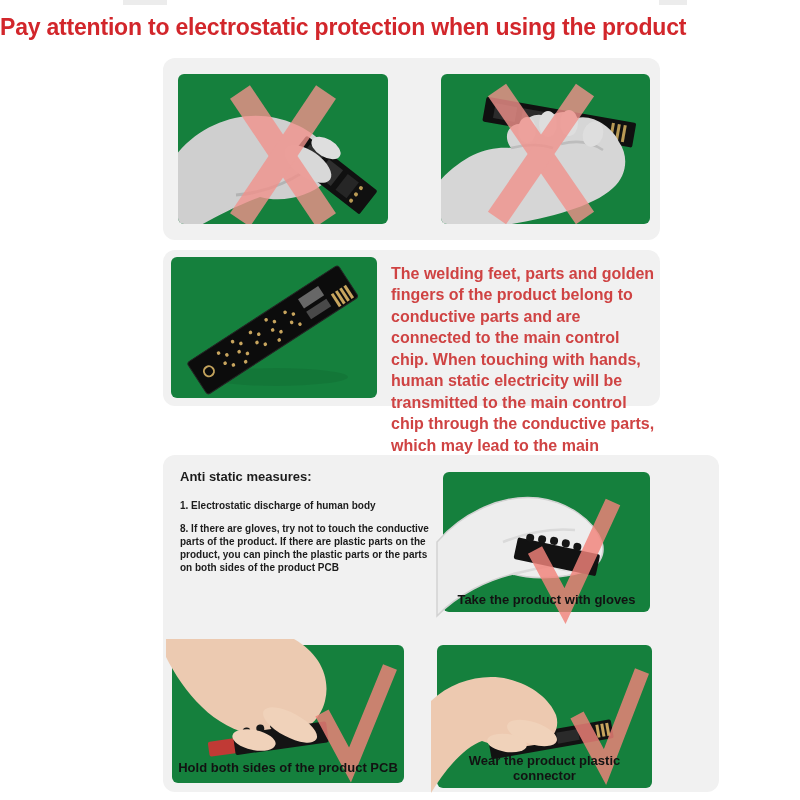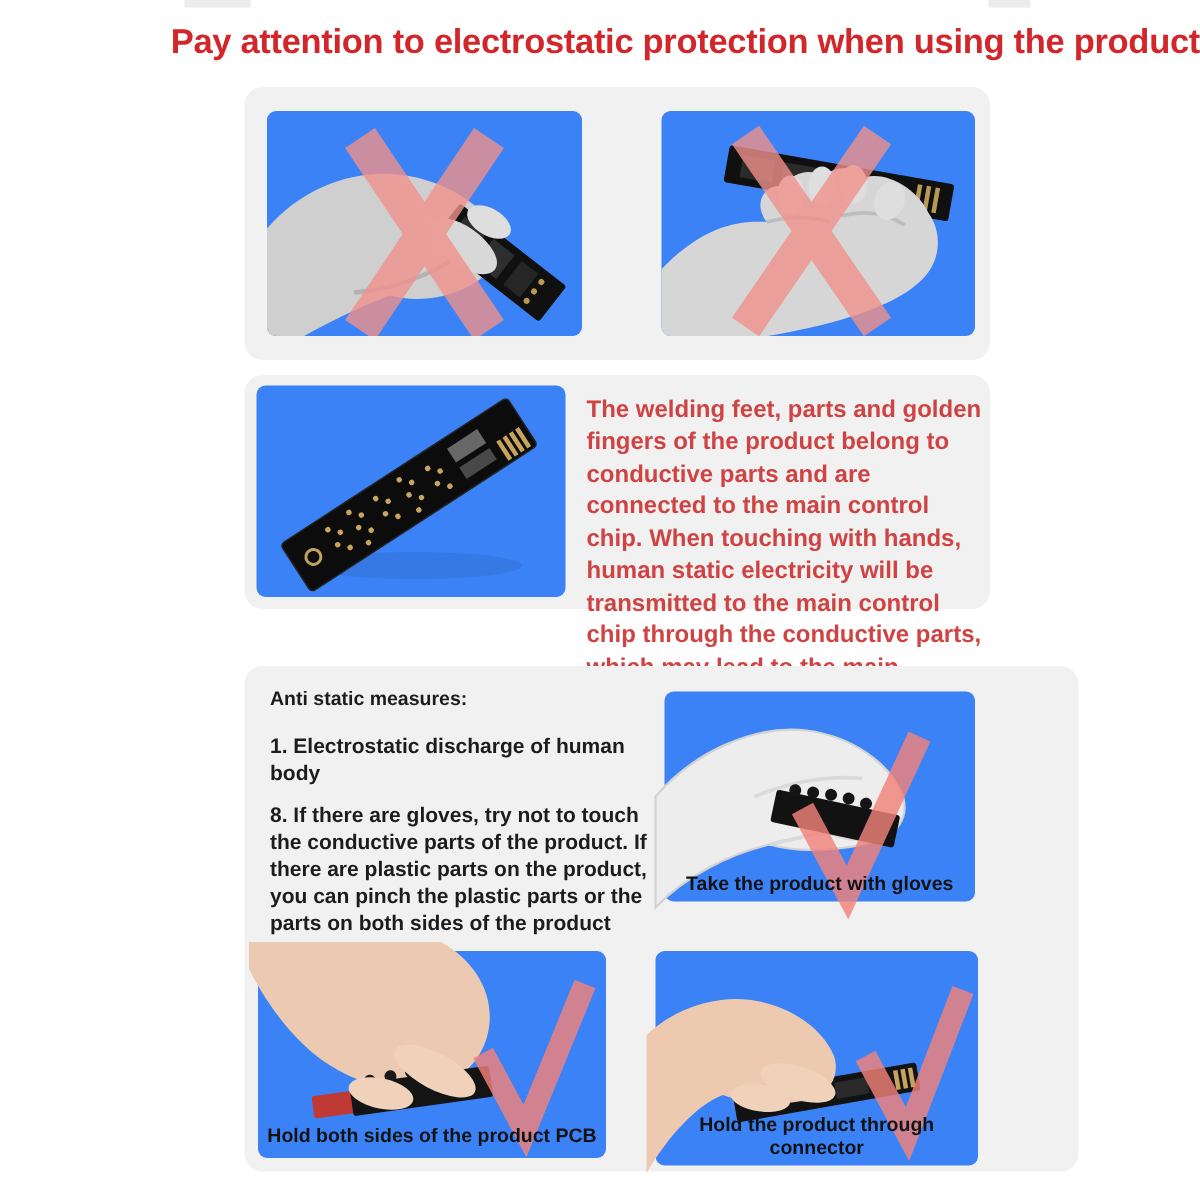--- a/index.html
+++ b/index.html
@@ -11,38 +11,38 @@
   }
   html,body{margin:0;padding:0;}
   body{
     width:800px;height:800px;background:#ffffff;position:relative;
     font-family:"Liberation Sans","DejaVu Sans",sans-serif;overflow:hidden;
   }
   .remnant{position:absolute;top:0;height:5px;background:#ececec;}
   .remnant.left{left:123px;width:44px;}
   .remnant.right{left:659px;width:28px;}
   .page-title{
-    position:absolute;top:14px;left:0;width:800px;text-align:right;
+    position:absolute;top:14px;left:0;width:800px;text-align:left;
     font-size:23px;font-weight:bold;color:var(--red-title);letter-spacing:-.2px;margin:0;
   }
   .card{position:absolute;background:var(--card-bg);border-radius:12px;}
   .card1{left:163px;top:58px;width:497px;height:182px;}
   .card2{left:163px;top:250px;width:497px;height:156px;}
-  .card3{left:163px;top:444px;width:556px;height:337px;}
-  .photo{position:absolute;background:#3b82f6;border-radius:6px;overflow:visible;}
+  .card3{left:163px;top:455px;width:556px;height:337px;}
+  .photo{position:absolute;background:#15803d;border-radius:6px;overflow:visible;}
   .photo svg{position:absolute;left:0;top:0;overflow:visible;}
   .photo-tl{left:15px;top:16px;width:210px;height:150px;overflow:hidden;}
   .photo-tr{left:278px;top:16px;width:209px;height:150px;overflow:hidden;}
   .photo-ssd{left:8px;top:7px;width:206px;height:141px;overflow:hidden;}
   .warning-text{
     position:absolute;left:228px;top:13px;width:264px;margin:0;
     font-size:16px;font-weight:bold;line-height:1.34;color:var(--red-text);
   }
   .measures{position:absolute;left:17px;top:14px;width:258px;color:var(--ink);}
-  .measures p{margin:0 0 11px 0;font-size:14px;font-weight:bold;line-height:1.28;}
+  .measures p{margin:0 0 11px 0;font-size:10px;font-weight:bold;line-height:1.28;}
   .measures .heading{font-size:13px;margin-bottom:14px;}
   .photo-gloves{left:280px;top:17px;width:207px;height:140px;}
   .photo-pcb{left:9px;top:190px;width:232px;height:138px;}
   .photo-connector{left:274px;top:190px;width:215px;height:143px;}
   .caption{
     position:absolute;left:0;right:0;bottom:5px;text-align:center;
     font-size:13px;font-weight:bold;color:#121212;z-index:3;
   }
   .photo-pcb .caption{bottom:8px;text-align:center;}
 </style>
@@ -205,16 +205,16 @@
             <rect x="165" y="85" width="3" height="13" fill="#c8a55e"></rect>
             <rect x="170" y="85" width="3" height="13" fill="#c8a55e"></rect>
         </g>
         <path d="M -6 148 L -6 56 C 15 36 46 28 71 34 C 96 40 113 55 119 70 C 123 82 117 94 105 98 C 86 104 60 102 45 96 C 28 102 8 124 -6 148 Z" fill="#edc9b0"></path>
         <ellipse cx="95" cy="88" rx="26" ry="11" transform="rotate(18 95 88)" fill="#f0d2ba"></ellipse>
         <ellipse cx="70" cy="98" rx="20" ry="9" transform="rotate(8 70 98)" fill="#f0d2ba"></ellipse>
         <g opacity="0.82">
           <polyline points="140,70 168,122 205,26" stroke="#f2837a" stroke-width="15" fill="none" stroke-linejoin="miter"></polyline>
         </g>
       </svg>
-      <div class="caption">Hold the product through connector</div>
+      <div class="caption">Wear the product plastic connector</div>
     </div>
   </section>
 </div>
 
 </body></html>

